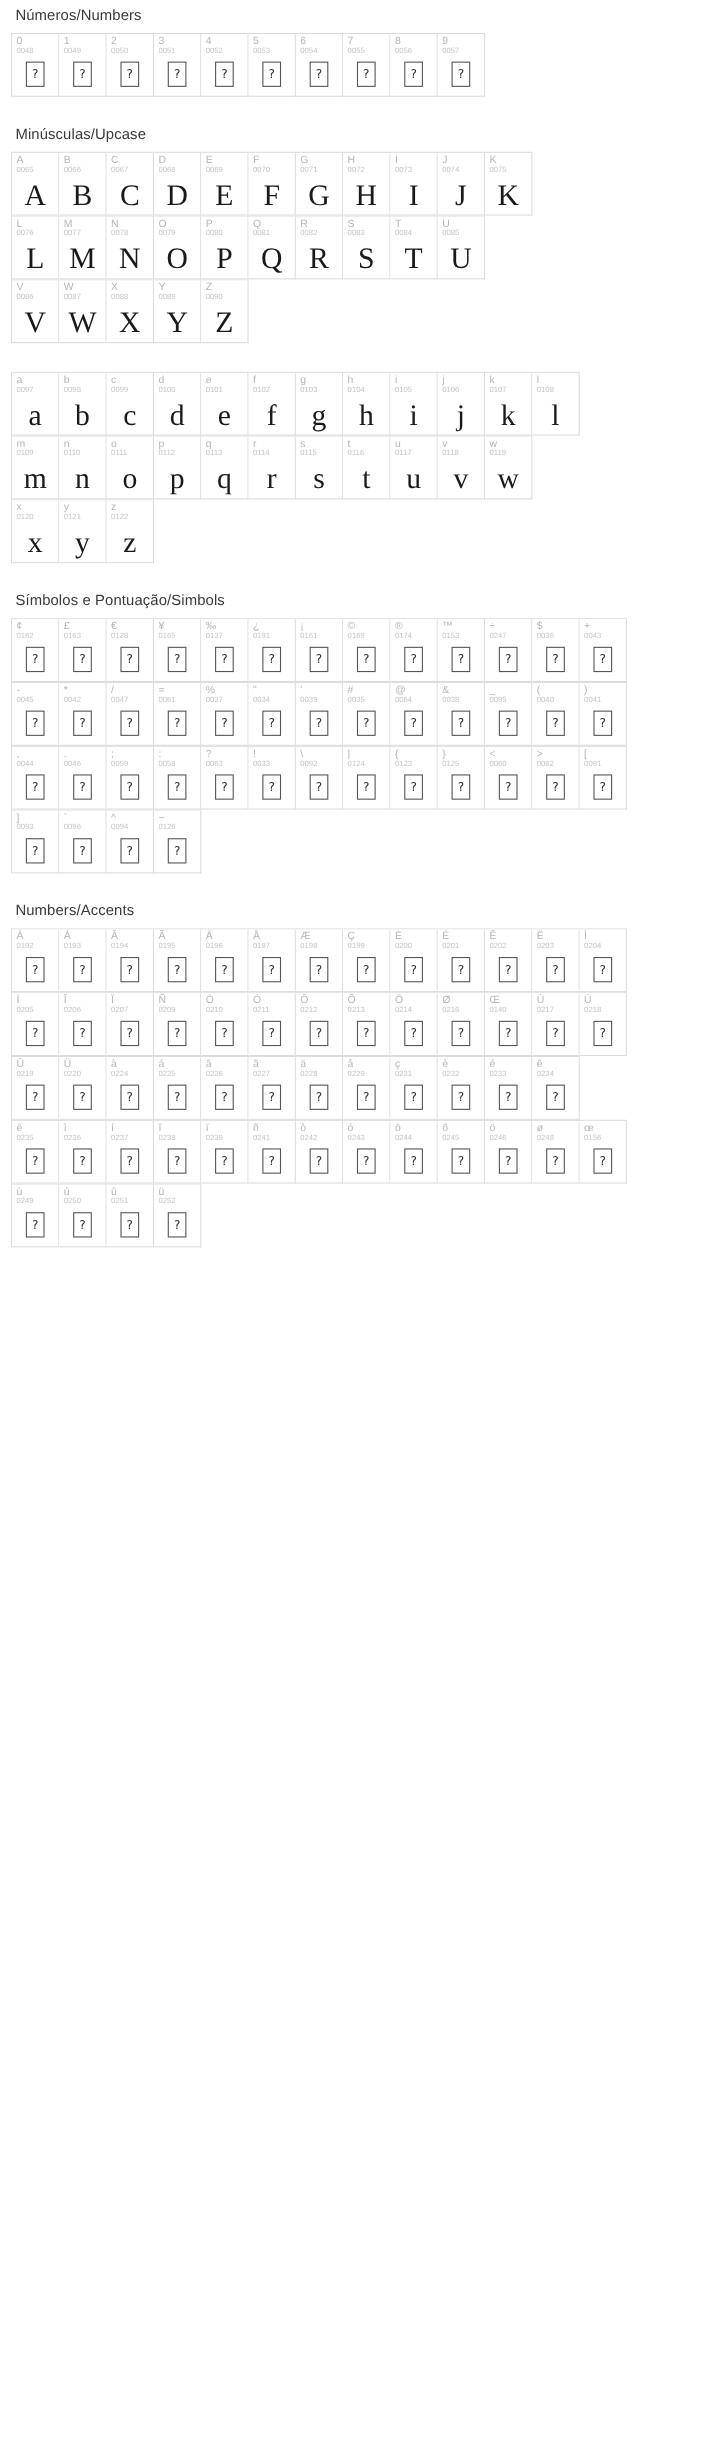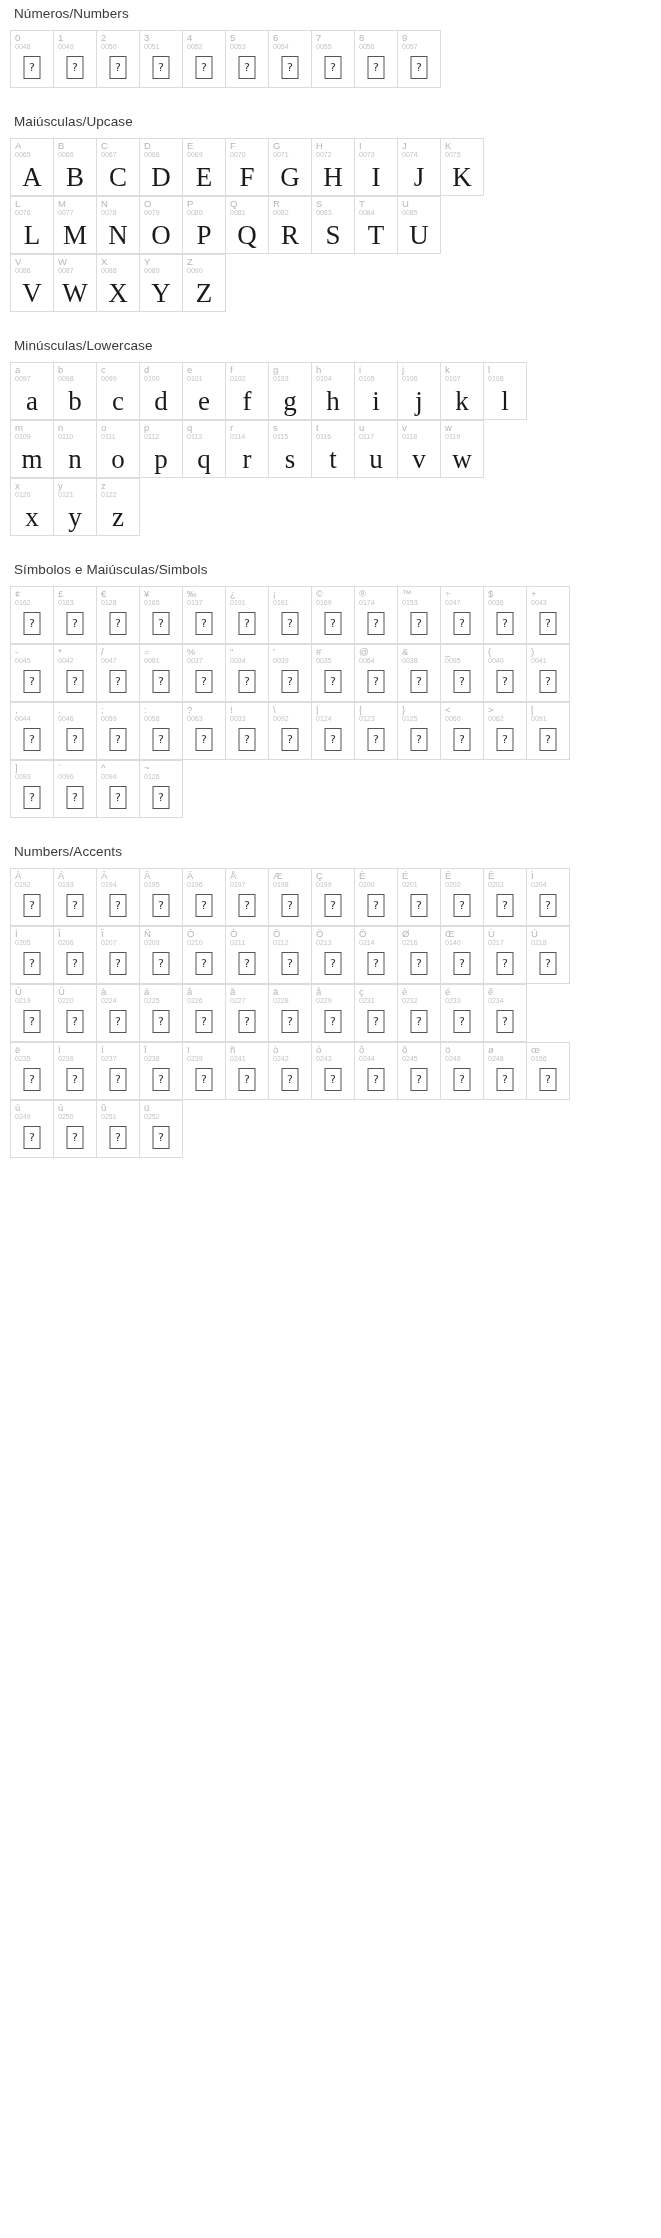--- a/index.html
+++ b/index.html
@@ -149,21 +149,21 @@
           </div>
           <div class="cell">
             <span class="char">9</span>
             <span class="code">0057</span>
             <span class="tofu">?</span>
           </div>
         </div>
         <div class="sec-gap"></div>
       </div>
       <div class="section">
-        <div class="section-title">Maiúsculas/Upcase</div>
+        <div class="section-title">Minúsculas/Upcase</div>
         <div class="glyph-grid">
           <div class="cell">
             <span class="char">A</span>
             <span class="code">0065</span>
             <span class="big">A</span>
           </div>
           <div class="cell">
             <span class="char">B</span>
             <span class="code">0066</span>
             <span class="big">B</span>
@@ -289,21 +289,20 @@
           </div>
           <div class="cell">
             <span class="char">Z</span>
             <span class="code">0090</span>
             <span class="big">Z</span>
           </div>
         </div>
         <div class="sec-gap"></div>
       </div>
       <div class="section">
-        <div class="section-title">Minúsculas/Lowercase</div>
         <div class="glyph-grid">
           <div class="cell">
             <span class="char">a</span>
             <span class="code">0097</span>
             <span class="big">a</span>
           </div>
           <div class="cell">
             <span class="char">b</span>
             <span class="code">0098</span>
             <span class="big">b</span>
@@ -429,21 +428,21 @@
           </div>
           <div class="cell">
             <span class="char">z</span>
             <span class="code">0122</span>
             <span class="big">z</span>
           </div>
         </div>
         <div class="sec-gap"></div>
       </div>
       <div class="section">
-        <div class="section-title">Símbolos e Maiúsculas/Simbols</div>
+        <div class="section-title">Símbolos e Pontuação/Simbols</div>
         <div class="glyph-grid">
           <div class="cell">
             <span class="char">¢</span>
             <span class="code">0162</span>
             <span class="tofu">?</span>
           </div>
           <div class="cell">
             <span class="char">£</span>
             <span class="code">0163</span>
             <span class="tofu">?</span>

